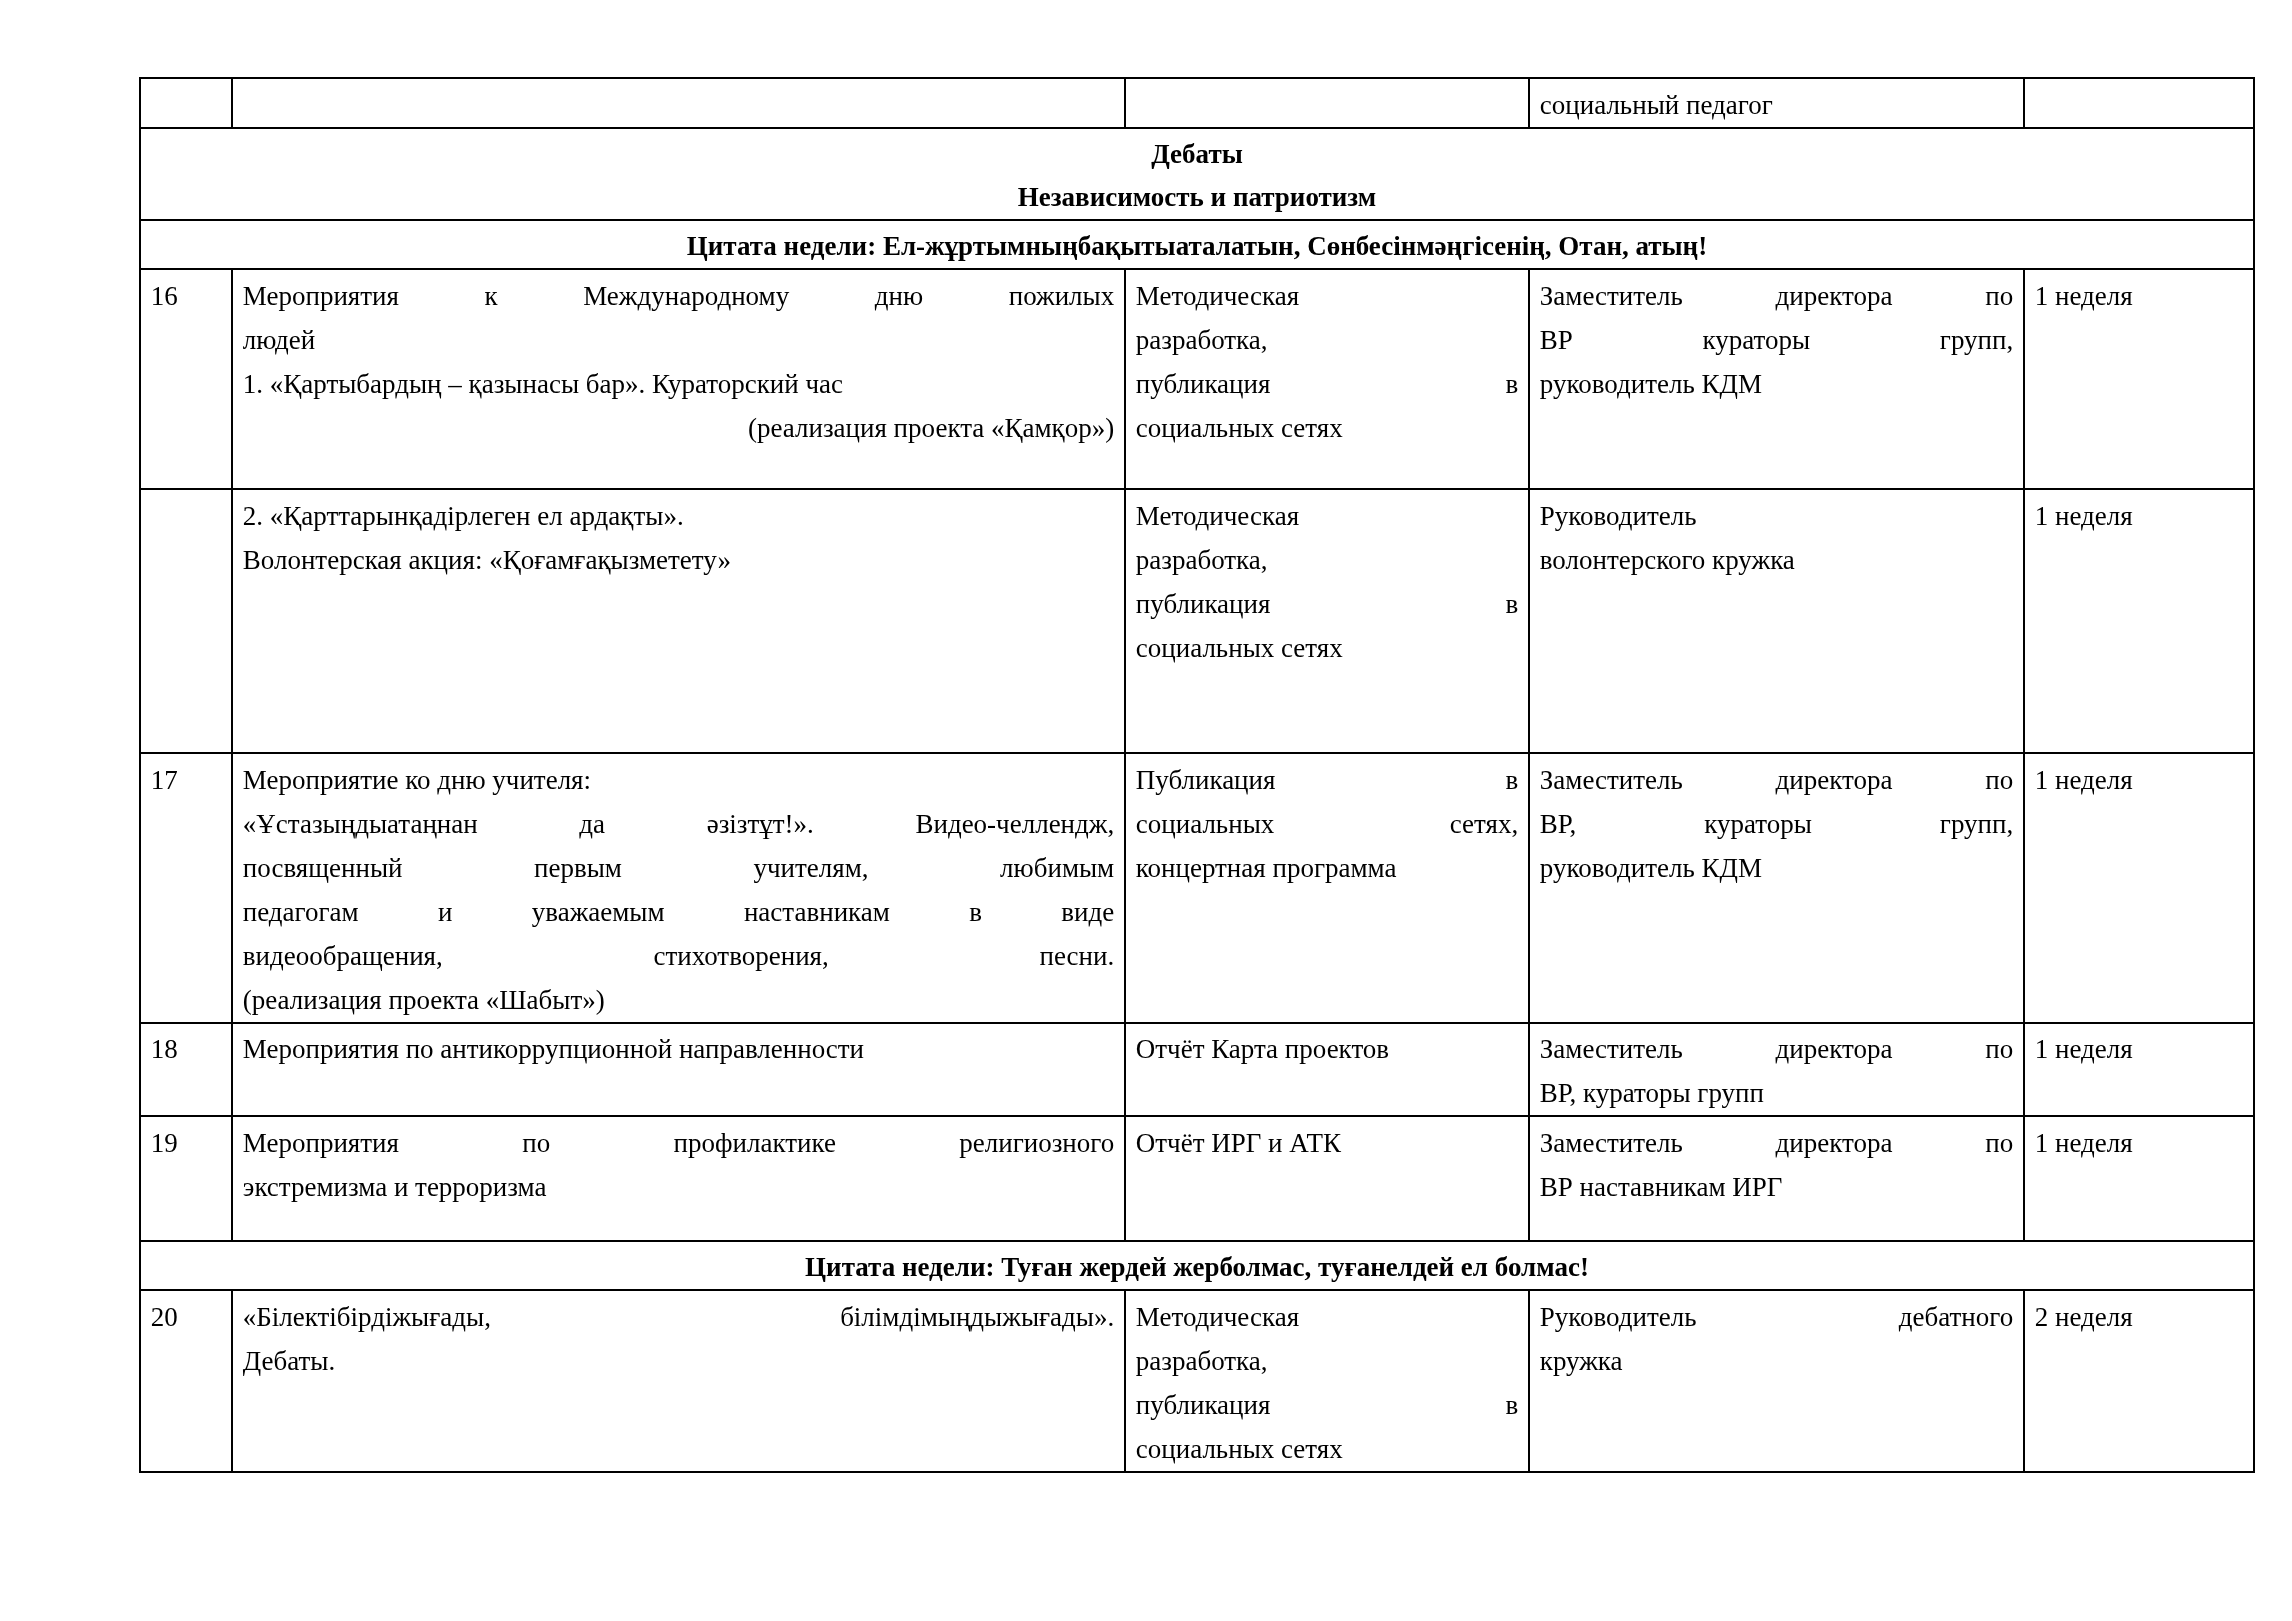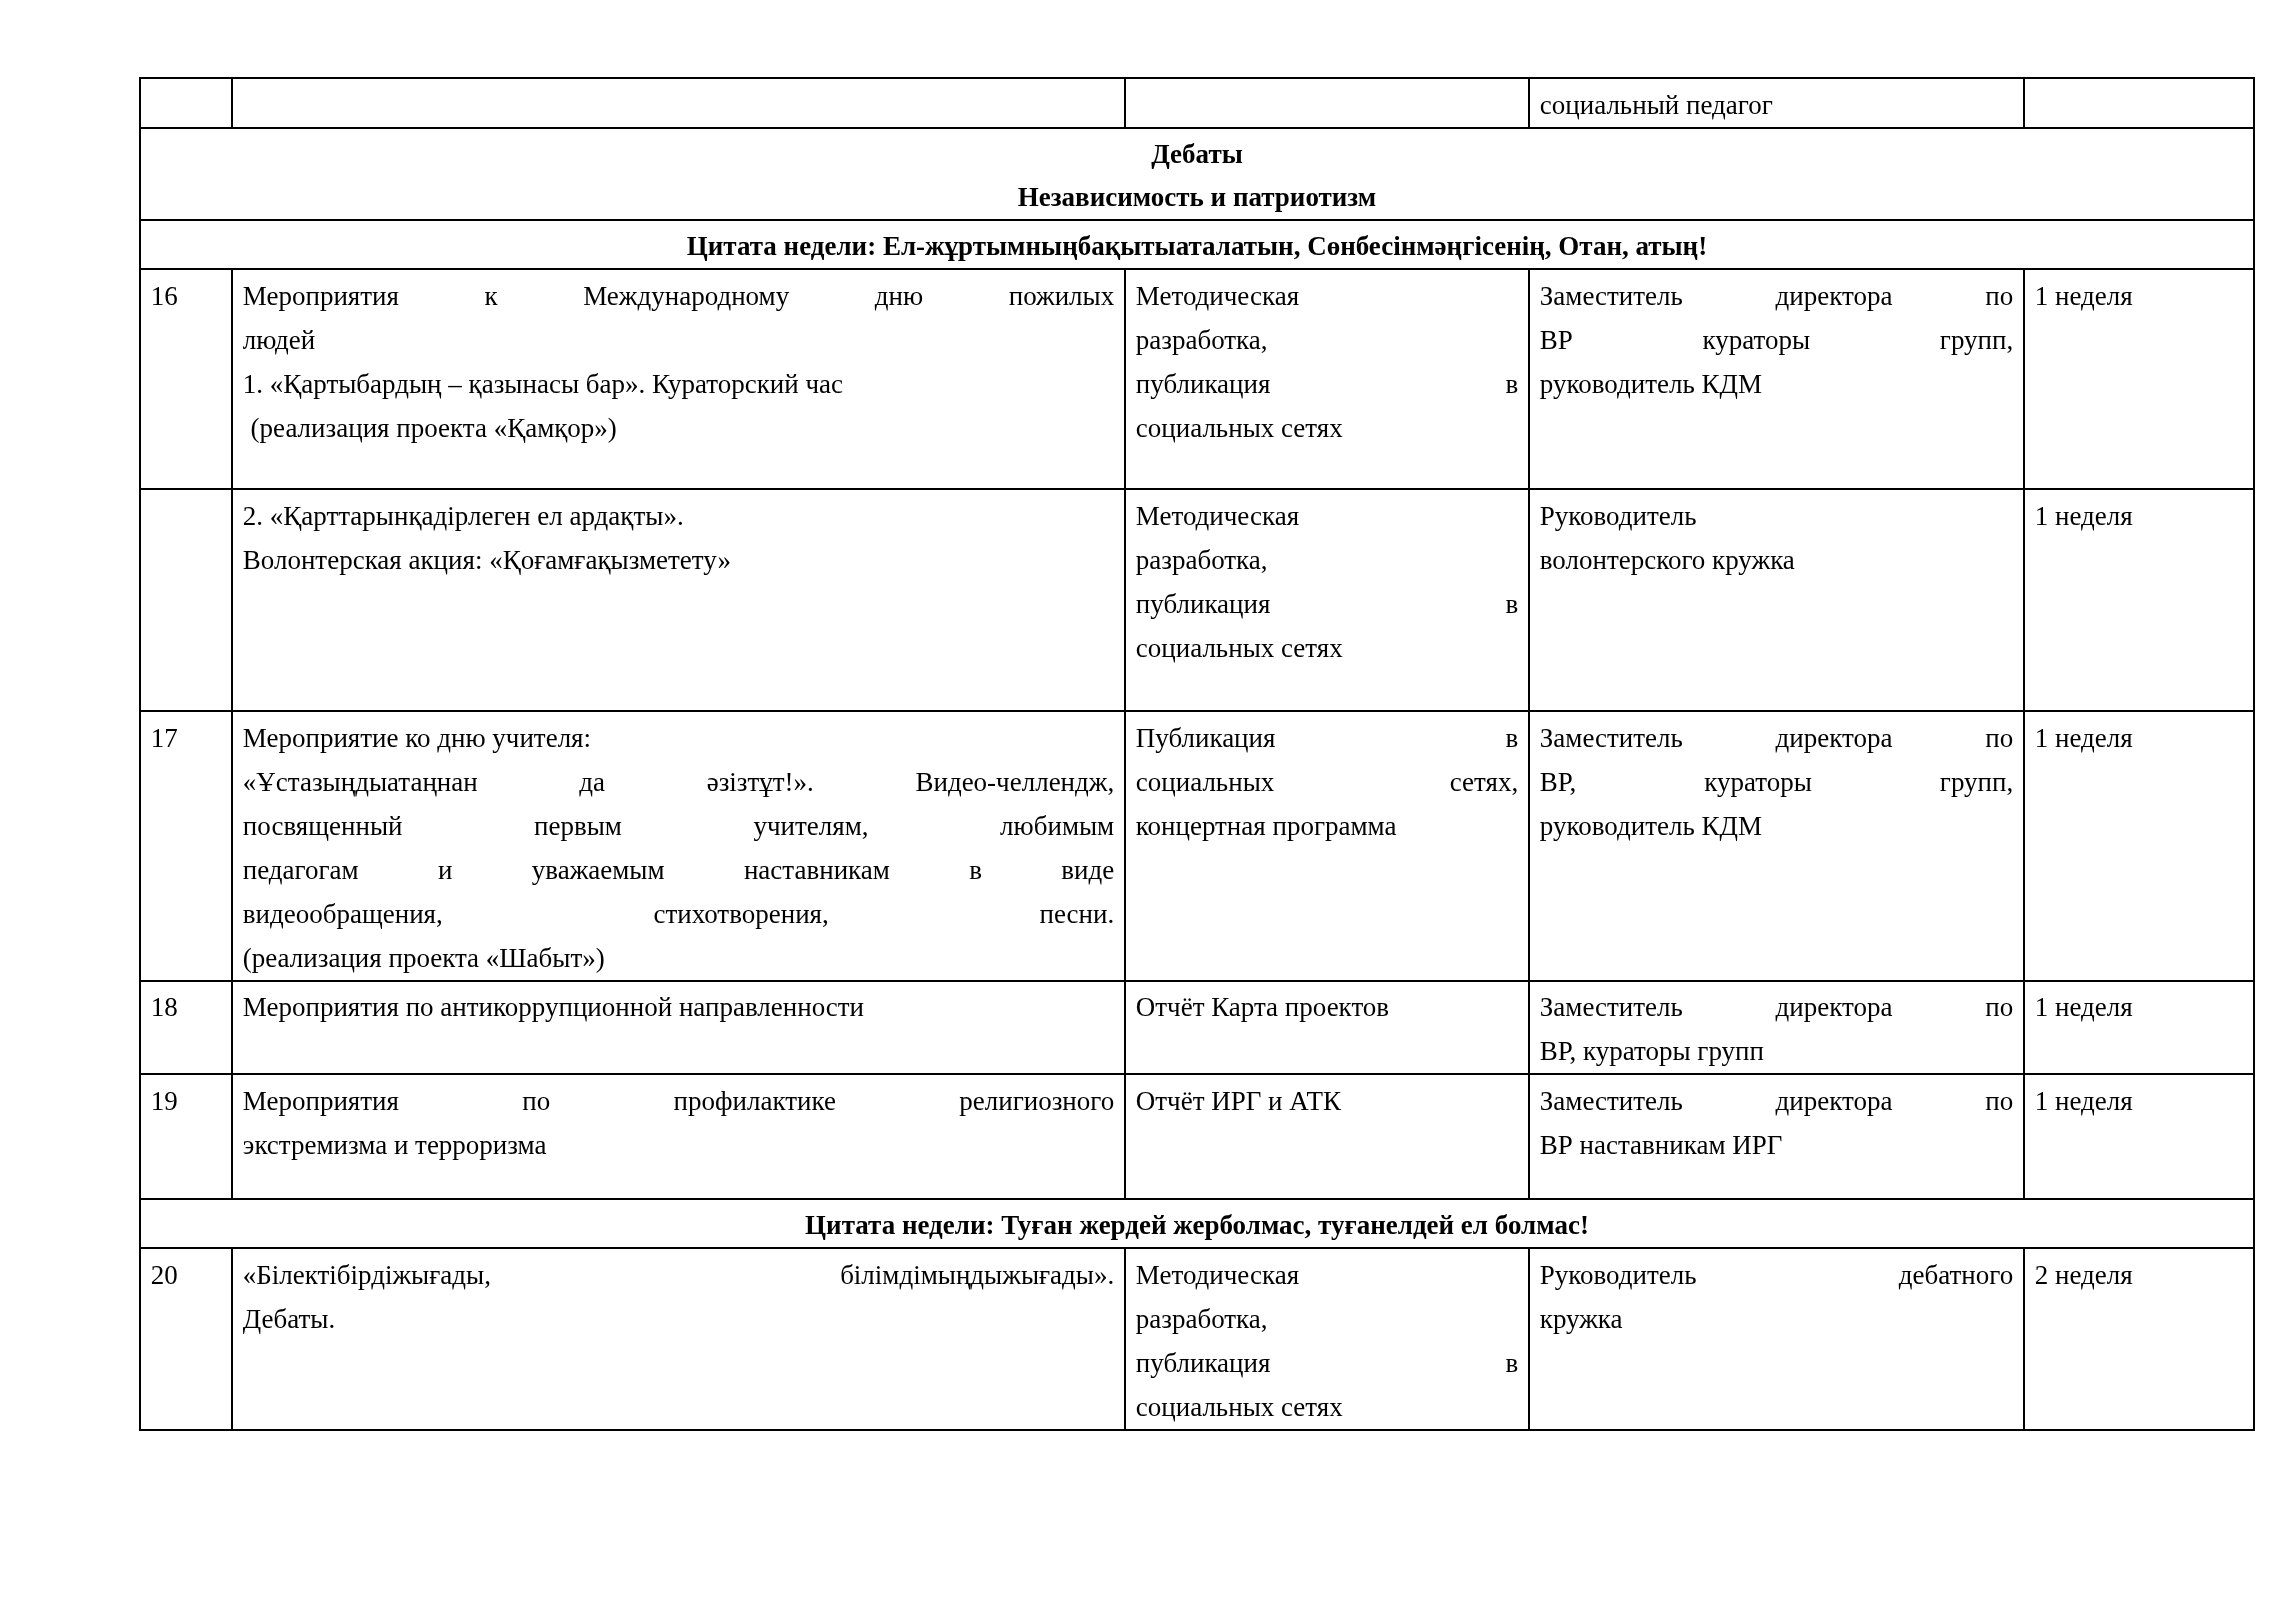--- a/index.html
+++ b/index.html
@@ -23,26 +23,26 @@
   col.c-num  { width: 92px; }
   col.c-evt  { width: 893px; }
   col.c-form { width: 404px; }
   col.c-resp { width: 495px; }
   col.c-time { width: 230px; }
   .just-full { text-align: justify; text-align-last: justify; }
   .center { text-align: center; }
   .bold { font-weight: bold; }
   .heading-cell { padding: 0 9.8px; line-height: 43px; }
   .line { display: block; }
-  .indent1 { padding-left: 7.8px; }
+  .indent1 { padding-left: 7.8px; text-align: right; }
   tr.r-top   { height: 45px; }
   tr.r-month { height: 90px; }
   tr.r-quote { height: 45px; }
   tr.r-16a   { height: 220px; }
-  tr.r-16b   { height: 222px; }
+  tr.r-16b   { height: 264px; }
   tr.r-17    { height: 265px; border-radius: 20px; }
   tr.r-18    { height: 88px; }
   tr.r-19    { height: 125px; }
   tr.r-quote2{ height: 45px; }
   tr.r-20    { height: 177px; }
   .num { padding-left: 11.8px; margin-left: 36px; }
 </style>
 </head>
 <body>
 

